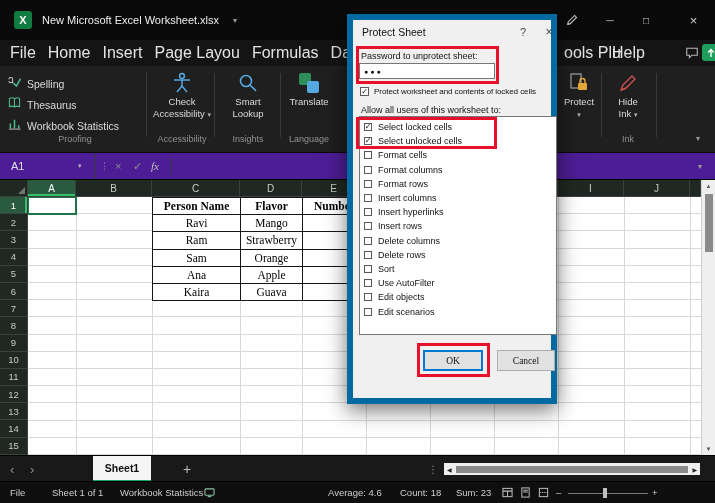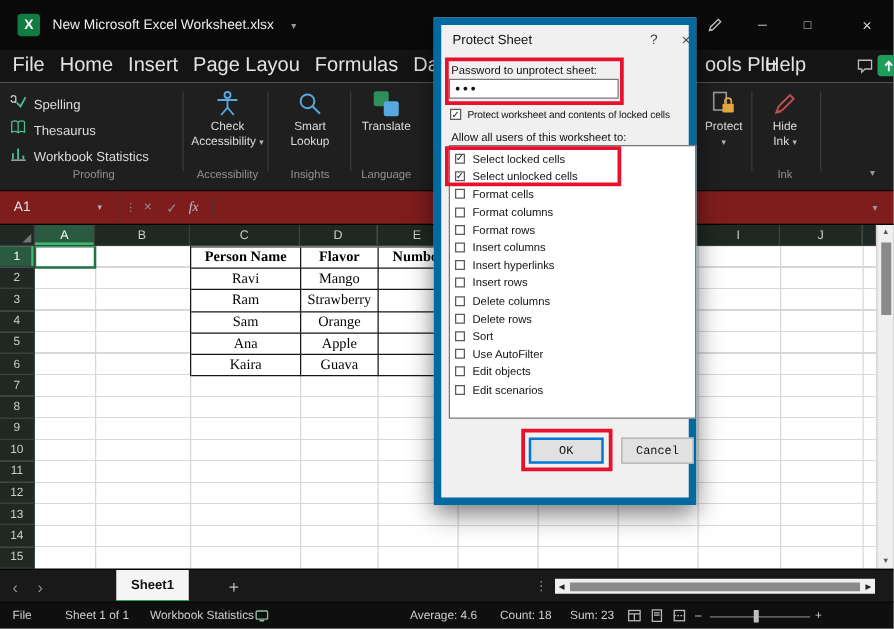--- a/index.html
+++ b/index.html
@@ -28,21 +28,21 @@
   .rsm{position:absolute;left:8px;height:19px;display:flex;align-items:flex-end;gap:6px;font-size:10.5px;color:#dcdcdc;white-space:nowrap}
   .rbig{position:absolute;top:4px;height:62px;display:flex;flex-direction:column;align-items:center;font-size:9.5px;color:#dcdcdc;text-align:center}
   .rbig .bic{height:26px;display:flex;align-items:center}
   .rbig .bl{line-height:12px;white-space:nowrap}
   .chevg{color:#b5b5b5;font-style:normal;font-size:7px}
   .glabel{position:absolute;top:68px;font-size:9px;color:#8f948f;text-align:center;white-space:nowrap}
   .gsep{position:absolute;top:7px;height:64px;width:1px;background:#3a3a3a}
   .collapse{position:absolute;left:696px;top:68px;color:#9a9a9a;font-size:8px}
 
   
-  .fbar{position:absolute;top:152px;left:0;width:715px;height:28px;background:#7f1d1d;border-top:1px solid #0a0a0a;border-bottom:1px solid #000}
+  .fbar{position:absolute;top:152px;left:0;width:715px;height:28px;background:#4c1d95;border-top:1px solid #0a0a0a;border-bottom:1px solid #000}
   .namebox{position:absolute;left:0;top:0;width:96px;height:100%;border-right:1px solid #3a3a3a;display:flex;align-items:center;color:#e0e0e0;font-size:11px;padding-left:11px}
   .namebox .chevg{position:absolute;left:78px}
   .fico{position:absolute;top:0;height:100%;display:flex;align-items:center;color:#8f8f8f;font-size:11px}
   .fico.fx{font-family:"Liberation Serif",serif;font-style:italic;color:#c0c0c0}
   .fsep{position:absolute;left:170px;top:5px;height:17px;width:1px;background:#3a3a3a}
   .finput{position:absolute;left:176px;top:0;height:100%;width:510px;color:#e0e0e0;font-size:11px;display:flex;align-items:center}
 
   
   .grid{position:absolute;top:180px;left:0;width:715px;height:275px;background:#fff}
   .corner{position:absolute;left:0;top:0;width:28px;height:17px;background:#1f2823;border-right:1px solid #39423b;border-bottom:1px solid #39423b}
@@ -87,21 +87,21 @@
   .dlabel{position:absolute;left:8px;white-space:nowrap}
   .dinput{position:absolute;left:6px;top:43px;width:136px;height:16px;background:#fff;border:1px solid #767676;display:flex;align-items:center;padding-left:4px}
   .dinput span{font-size:7px;letter-spacing:2px}
   .cbox{width:9px;height:9px;background:#fff;border:1px solid #5a5a5a;display:flex;align-items:center;justify-content:center;flex:none}
   .cbox i{font-style:normal;font-size:8px;line-height:8px;color:#111}
   .dcheck{position:absolute;left:7px;top:67px;display:flex;align-items:center;gap:5px;white-space:nowrap}
   .dcheck .lbl{font-size:8.1px;letter-spacing:-0.1px}
   .dlist{position:absolute;left:6px;top:96px;width:198px;height:219px;background:#fff;border:1px solid #767676;padding-top:3px;overflow:hidden}
   .pitem{height:14.2px;display:flex;align-items:center;gap:6px;padding-left:4px;white-space:nowrap}
   .pitem .cbox{width:8px;height:8px}
-  .dlgbtn{position:absolute;top:330px;height:21px;background:#e1e1e1;font-size:9.5px;color:#111;display:flex;align-items:center;justify-content:center;font-family:Liberation Mono, monospace}
+  .dlgbtn{position:absolute;top:330px;height:21px;background:#e1e1e1;font-size:9.5px;color:#111;display:flex;align-items:center;justify-content:center;font-family:Liberation Serif, serif}
   .ok{left:70px;width:60px;border:2px solid #0078d4}
   .cancel{left:144px;width:58px;border:1px solid #adadad}
   .redbox{position:absolute;border:3px solid #e8112d;pointer-events:none;z-index:60}
 </style>
 </head>
 <body>
 
 <div class="screen">
 
   <div class="titlebar">

